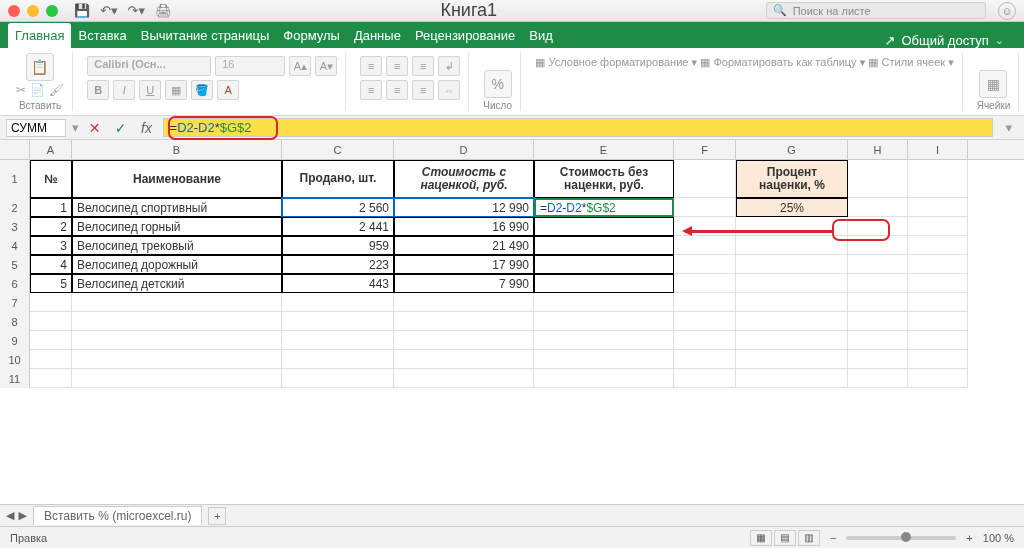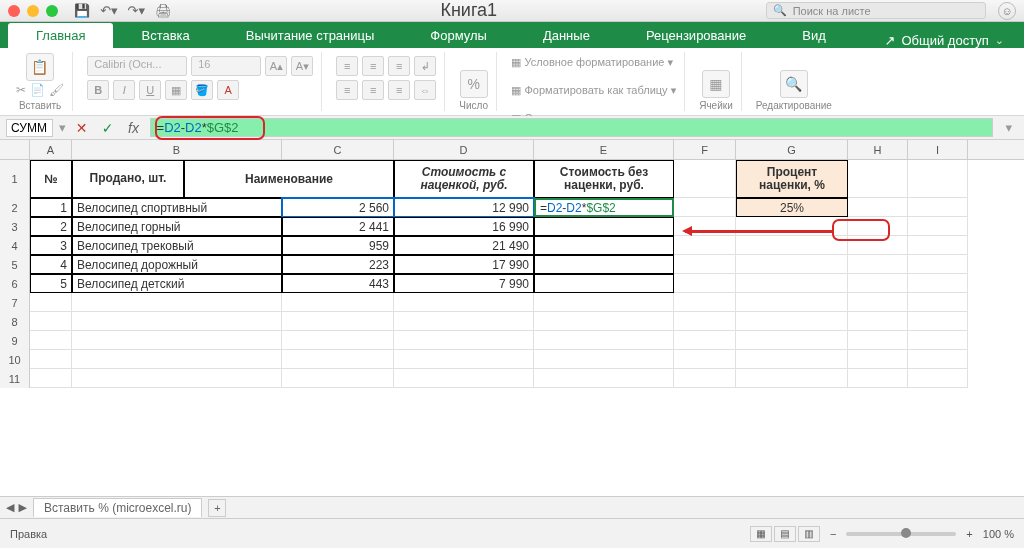--- a/index.html
+++ b/index.html
@@ -13,45 +13,45 @@
 .wb-min { background: #febc2e; }
 .wb-max { background: #28c840; }
 .qat { display: flex; gap: 10px; margin-left: 16px; color: #6a6a6a; }
 .qat span { font-size: 13px; }
 .title { flex: 1; text-align: center; font-size: 18px; color: #444; }
 .search-bar { width: 220px; display: flex; align-items: center; gap: 6px; color: #8a8a8a; border: 1px solid #d0d0d0; background: #e8e8e8; border-radius: 3px; padding: 1px 6px; font-size: 11px; margin-right: 12px; }
 .smiley { width: 18px; height: 18px; border-radius: 50%; border: 1px solid #bbb; font-size: 11px; text-align: center; line-height: 16px; color: #777; }
 
 
 .ribbon-tabs { height: 26px; background: #1e8c47; display: flex; align-items: flex-end; padding: 0 0 0 8px; color: #fff; font-size: 13px; }
-.ribbon-tab { padding: 5px 28px; cursor: pointer; }
+.ribbon-tab { padding: 5px 7px; cursor: pointer; }
 .ribbon-tab.active { background: #fff; color: #1e8c47; border-radius: 3px 3px 0 0; }
 .ribbon-right { margin-left: auto; display: flex; align-items: center; gap: 6px; padding-right: 20px; font-size: 13px; }
 .ribbon-right .chev { font-size: 11px; opacity: 0.8; }
 
 
 .ribbon-body { height: 68px; background: #fff; border-bottom: 1px solid #d8d8d8; display: flex; padding: 4px 8px; gap: 6px; color: #888; }
 .rgroup { display: flex; flex-direction: column; align-items: center; justify-content: flex-end; padding: 0 8px; border-right: 1px solid #e5e5e5; font-size: 11px; }
 .rgroup .ricon { width: 28px; height: 28px; border: 1px solid #d4d4d4; border-radius: 3px; margin-bottom: 2px; background: #f6f6f6; display: flex; align-items: center; justify-content: center; font-size: 14px; color: #999; }
 .rgroup .rlabel { font-size: 10px; color: #888; max-width: 100px; text-align: center; }
 .rg-font { display: flex; flex-direction: column; gap: 4px; padding: 4px 8px; border-right: 1px solid #e5e5e5; }
 .rg-row { display: flex; gap: 4px; }
 .rg-sel { border: 1px solid #d4d4d4; background: #f3f3f3; border-radius: 2px; padding: 1px 6px; font-size: 11px; color: #aaa; min-width: 70px; }
 .rg-btn { border: 1px solid #d4d4d4; background: #f3f3f3; border-radius: 2px; width: 22px; height: 20px; text-align: center; line-height: 18px; font-size: 11px; color: #999; }
-.rg-styles { display: flex; flex-direction: column; gap: 15px; padding: 4px 8px; border-right: 1px solid #e5e5e5; font-size: 11px; color: #999; }
+.rg-styles { display: flex; flex-direction: row; gap: 3px; padding: 4px 8px; border-right: 1px solid #e5e5e5; font-size: 11px; color: #999; }
 .rg-styles div { white-space: nowrap; }
 
 
 .fbar { height: 24px; background: #f2f2f2; border-bottom: 1px solid #d0d0d0; display: flex; align-items: center; padding: 0 6px; gap: 6px; font-size: 13px; }
-.namebox { width: 47px; border: 1px solid #ccc; background: #fff; padding: 1px 4px; font-size: 12px; }
+.namebox { width: 60px; border: 1px solid #ccc; background: #fff; padding: 1px 4px; font-size: 12px; }
 .fbar .fbtn { width: 20px; text-align: center; color: #666; cursor: pointer; font-size: 14px; }
 .fbar .fbtn.red { color: #c0392b; }
 .fbar .fbtn.green { color: #1e8c47; }
 .fbox-wrap { position: relative; flex: 1; }
-.formula-box { border: 1px solid #ccc; background: #86efac; padding: 1px 6px; font-size: 13px; width: 100%; font-family: Menlo, monospace; }
+.formula-box { border: 1px solid #ccc; background: #fde047; padding: 1px 6px; font-size: 13px; width: 100%; font-family: Menlo, monospace; }
 .formula-highlight { position: absolute; left: 5px; top: -2px; width: 110px; height: 24px; border: 2.5px solid #d92626; border-radius: 7px; pointer-events: none; }
 .fend { color: #999; padding: 0 6px; }
 
 
 .sheet-wrap { flex: 1; position: relative; overflow: hidden; background: #fff; }
 .colhead-row { display: flex; height: 20px; background: #f3f3f3; border-bottom: 1px solid #ccc; }
 .rowhead { width: 30px; text-align: center; border-right: 1px solid #ccc; background: #f3f3f3; font-size: 11px; color: #555; display: flex; align-items: center; justify-content: center; }
 .colhead { border-right: 1px solid #ccc; text-align: center; font-size: 11px; color: #555; display: flex; align-items: center; justify-content: center; }
 .sheet-body { display: flex; flex-direction: column; }
 .sheet-row { display: flex; height: 19px; }
@@ -84,21 +84,21 @@
 .arrow::before { content: ""; position: absolute; left: -8px; top: -4px; border: 5px solid transparent; border-right: 10px solid #d92626; }
 .red-circle-g { position: absolute; left: 832px; top: 79px; width: 58px; height: 22px; border: 2.5px solid #d92626; border-radius: 7px; pointer-events: none; }
 
 
 .sheet-tabs { height: 22px; background: #f2f2f2; border-top: 1px solid #ccc; display: flex; align-items: center; padding: 0 6px; gap: 6px; font-size: 11px; color: #666; }
 .sheet-tabs .nav { display: flex; gap: 4px; }
 .sheet-tabs .tab { background: #fff; border: 1px solid #ccc; border-bottom: none; padding: 2px 10px; font-size: 12px; }
 .sheet-tabs .add { width: 18px; height: 18px; border: 1px solid #ccc; text-align: center; line-height: 16px; }
 
 
-.status { height: 30px; background: #f2f2f2; border-top: 1px solid #ccc; display: flex; align-items: center; padding: 0 10px; font-size: 11px; color: #555; gap: 10px; }
+.status { height: 22px; background: #f2f2f2; border-top: 1px solid #ccc; display: flex; align-items: center; padding: 0 10px; font-size: 11px; color: #555; gap: 10px; }
 .status .spacer { flex: 1; }
 .status .viewbtns { display: flex; gap: 2px; }
 .status .viewbtns span { border: 1px solid #ccc; width: 22px; height: 16px; text-align: center; line-height: 14px; font-size: 10px; }
 .slider { width: 110px; height: 4px; background: #ccc; position: relative; border-radius: 2px; }
 .slider::after { content: ""; position: absolute; left: 50%; top: -4px; width: 10px; height: 10px; background: #888; border-radius: 50%; }
 
 .formula-box .celref-b { color: #0068c8; }
 .formula-box .celref-g { color: #1e8c47; }
 </style>
 </head>
@@ -144,21 +144,21 @@
     <div class="ricon">📋</div>
     <div style="display:flex;gap:4px;font-size:12px;color:#999;margin-bottom:3px;">
       <span>✂</span>
       <span>📄</span>
       <span>🖌</span>
     </div>
     <div class="rlabel">Вставить</div>
   </div>
   <div class="rg-font">
     <div class="rg-row">
-      <div class="rg-sel" style="width:100px;">Calibri (Осн...</div>
+      <div class="rg-sel" style="width:124px;font-weight:bold;">Calibri (Осн...</div>
       <div class="rg-sel" style="width:36px;">16</div>
       <div class="rg-btn">A▴</div>
       <div class="rg-btn">A▾</div>
     </div>
     <div class="rg-row">
       <div class="rg-btn"><b>B</b></div>
       <div class="rg-btn"><i>I</i></div>
       <div class="rg-btn"><u>U</u></div>
       <div class="rg-btn">▦</div>
       <div class="rg-btn">🪣</div>
@@ -225,22 +225,22 @@
     <div class="colhead cF">F</div>
     <div class="colhead cG">G</div>
     <div class="colhead cH">H</div>
     <div class="colhead cI">I</div>
   </div>
   <div class="sheet-body">
 
     <div class="sheet-row" style="height:38px;">
       <div class="rowhead">1</div>
       <div class="cell cA tbl-header">№</div>
+      <div class="cell cB tbl-header">Наименование</div>
       <div class="cell cC tbl-header" style="white-space:normal;line-height:1.1;">Продано, шт.</div>
-      <div class="cell cB tbl-header">Наименование</div>
       <div class="cell cD tbl-header" style="white-space:normal;line-height:1.1;font-style:italic;">Стоимость с наценкой, руб.</div>
       <div class="cell cE tbl-header" style="white-space:normal;line-height:1.1;">Стоимость без наценки, руб.</div>
       <div class="cell cF"></div>
       <div class="cell cG markup-header" style="white-space:normal;line-height:1.1;">Процент наценки, %</div>
       <div class="cell cH"></div>
       <div class="cell cI"></div>
     </div>
 
     <div class="sheet-row">
       <div class="rowhead">2</div>

